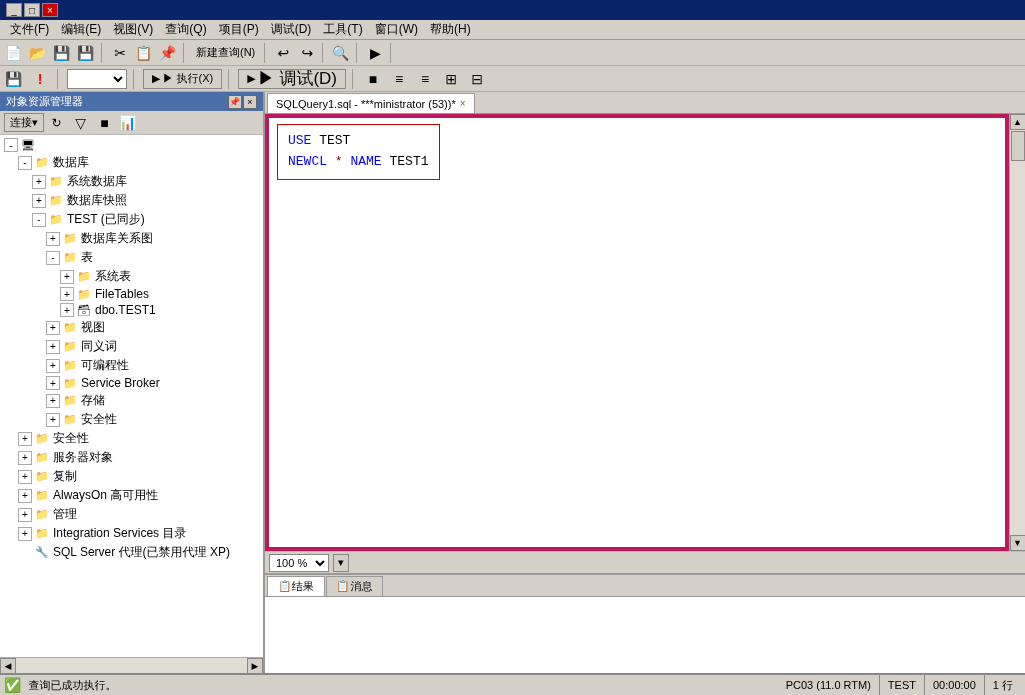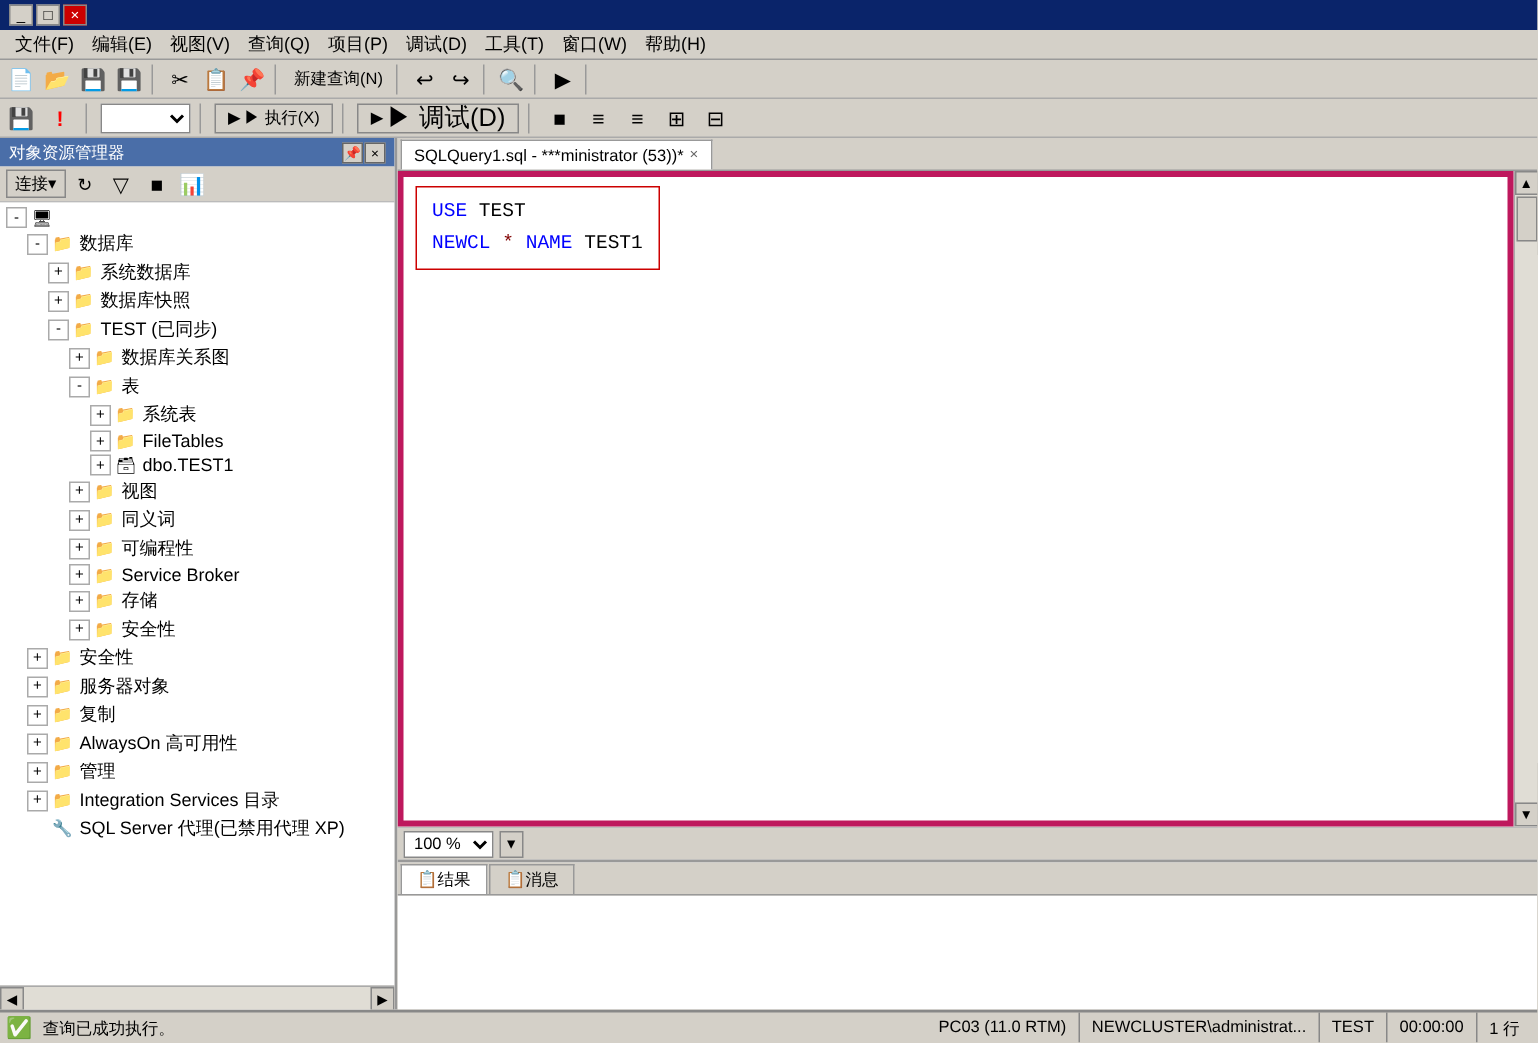--- a/index.html
+++ b/index.html
@@ -647,17 +647,16 @@
   </div>
 
 </div>
 
 <div id="statusbar">
   <div id="statusbar-left">
     <span id="status-icon">✅</span>
     <span>查询已成功执行。</span>
   </div>
   <div class="status-seg">PC03 (11.0 RTM)</div>
-  <div class="status-seg">NEWCLUSTER\administrat...</div>
   <div class="status-seg">TEST</div>
   <div class="status-seg">00:00:00</div>
   <div class="status-seg">1 行</div>
 </div>
 
 </body></html>

